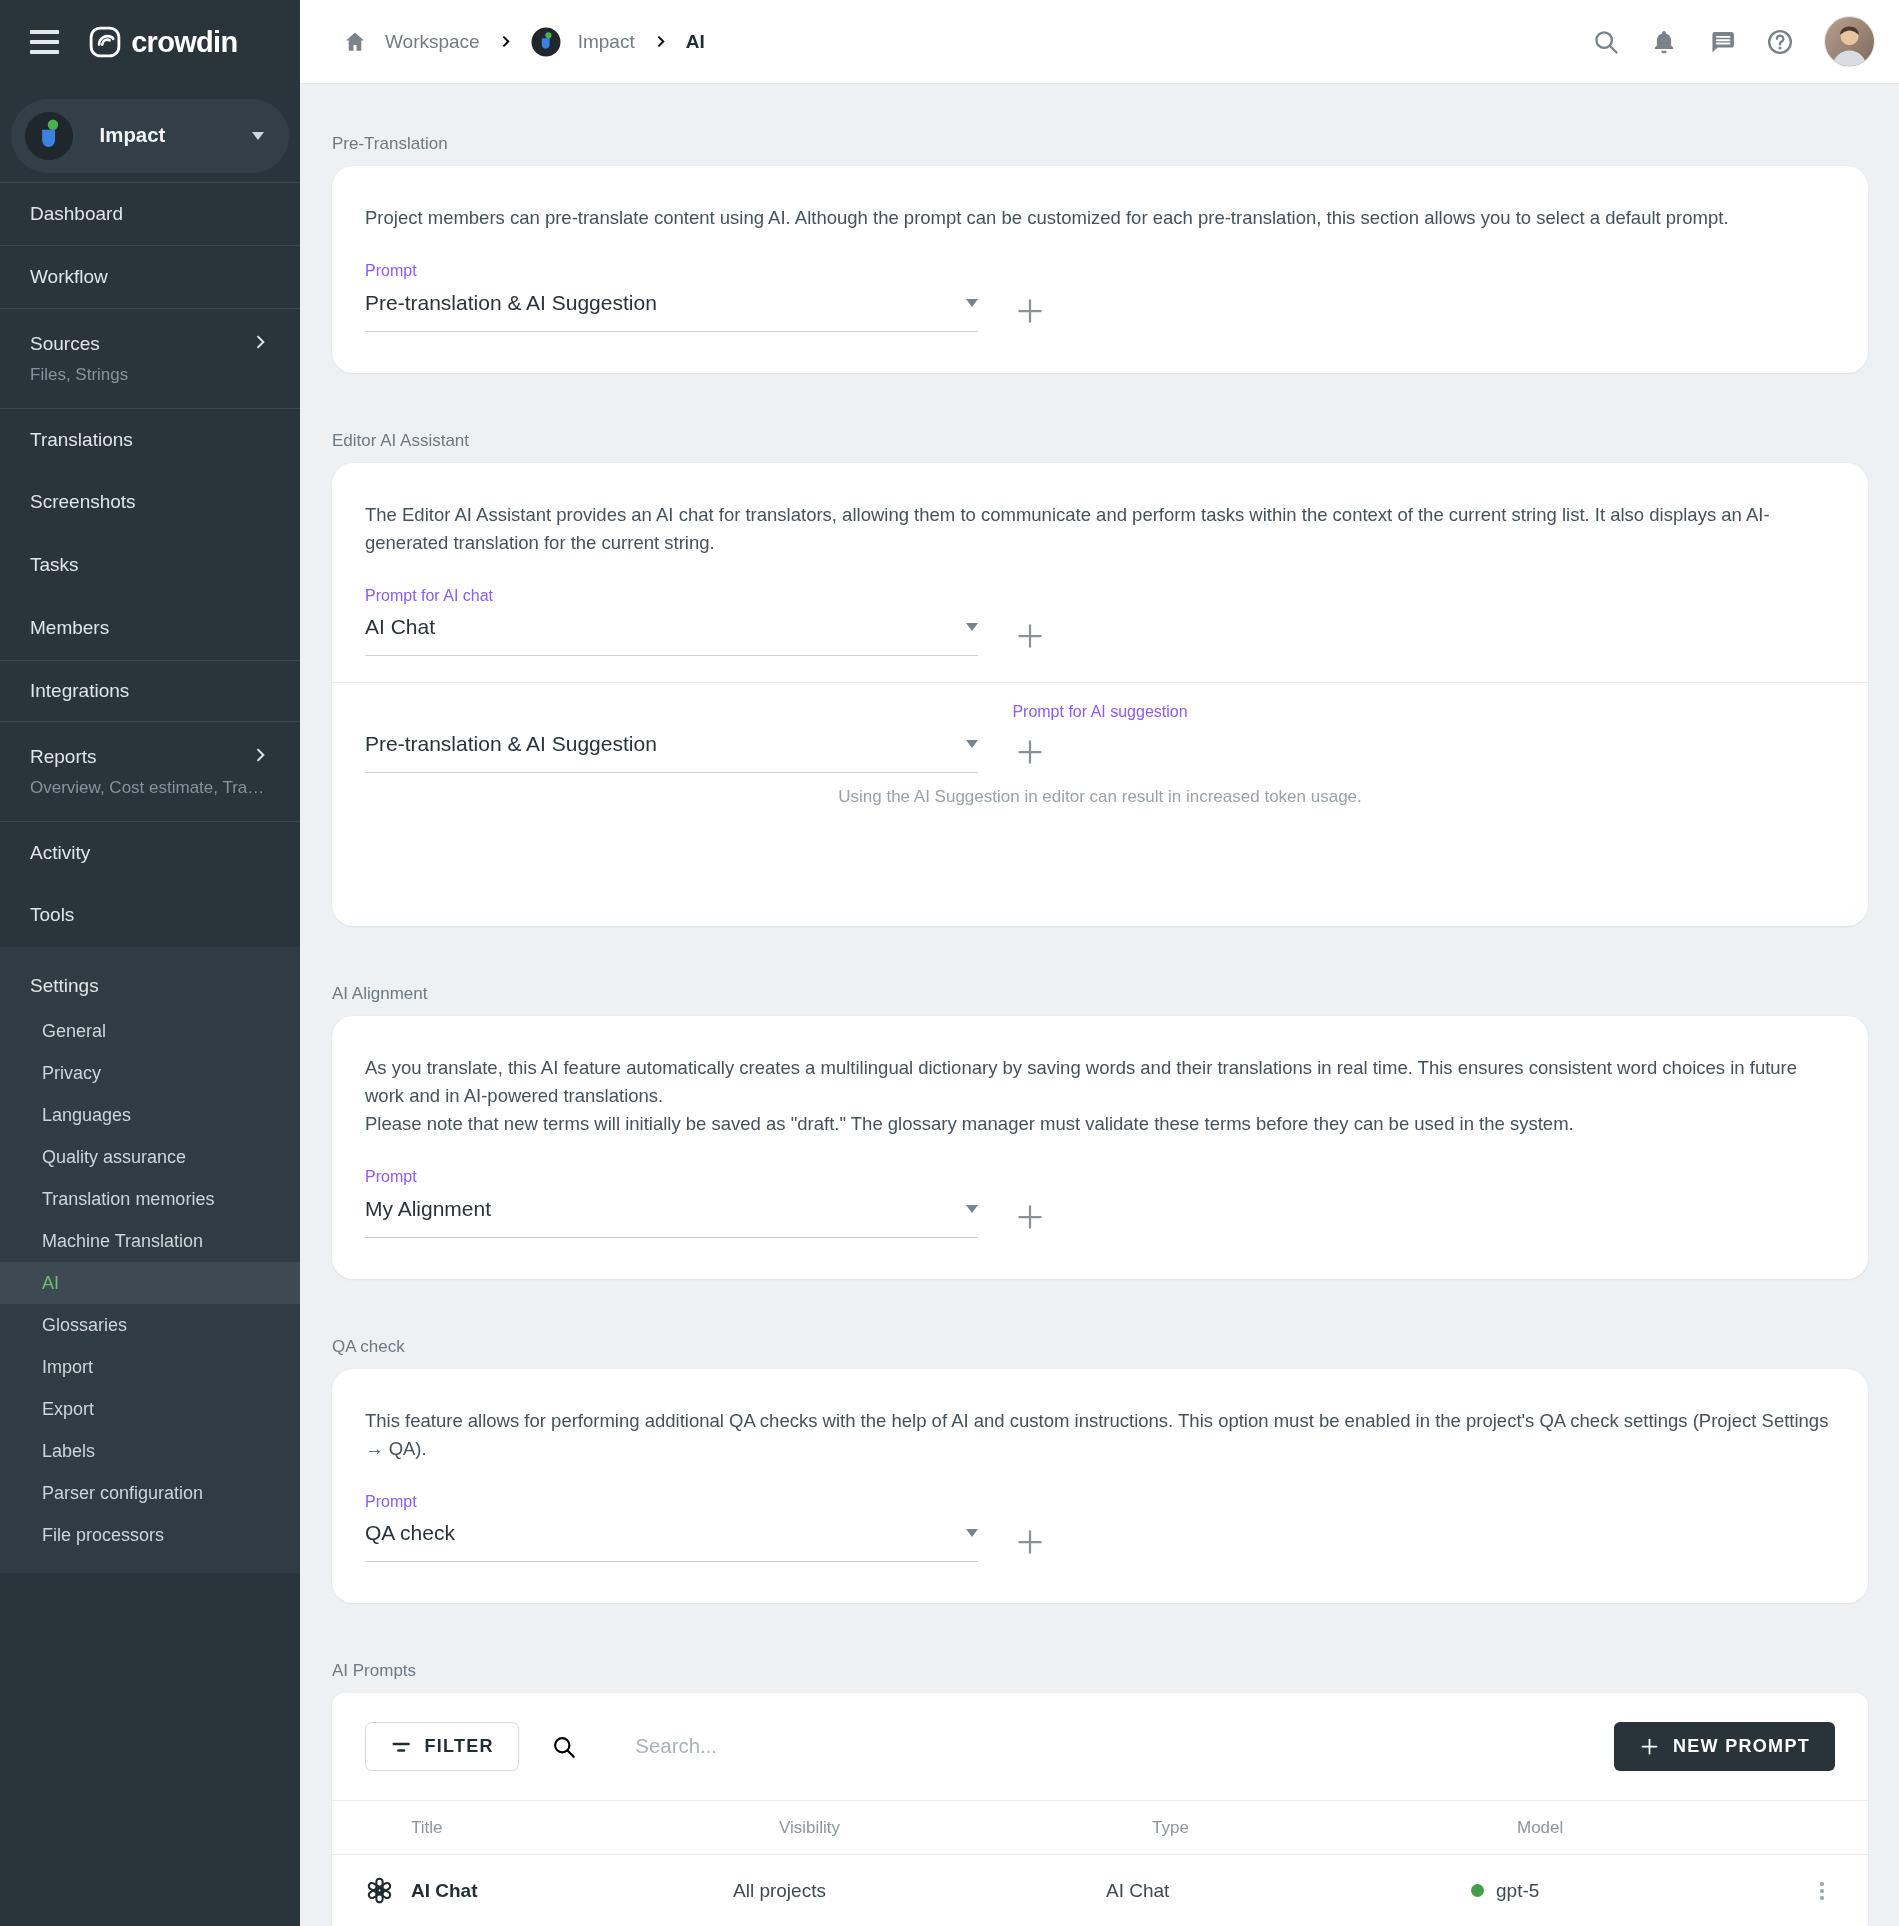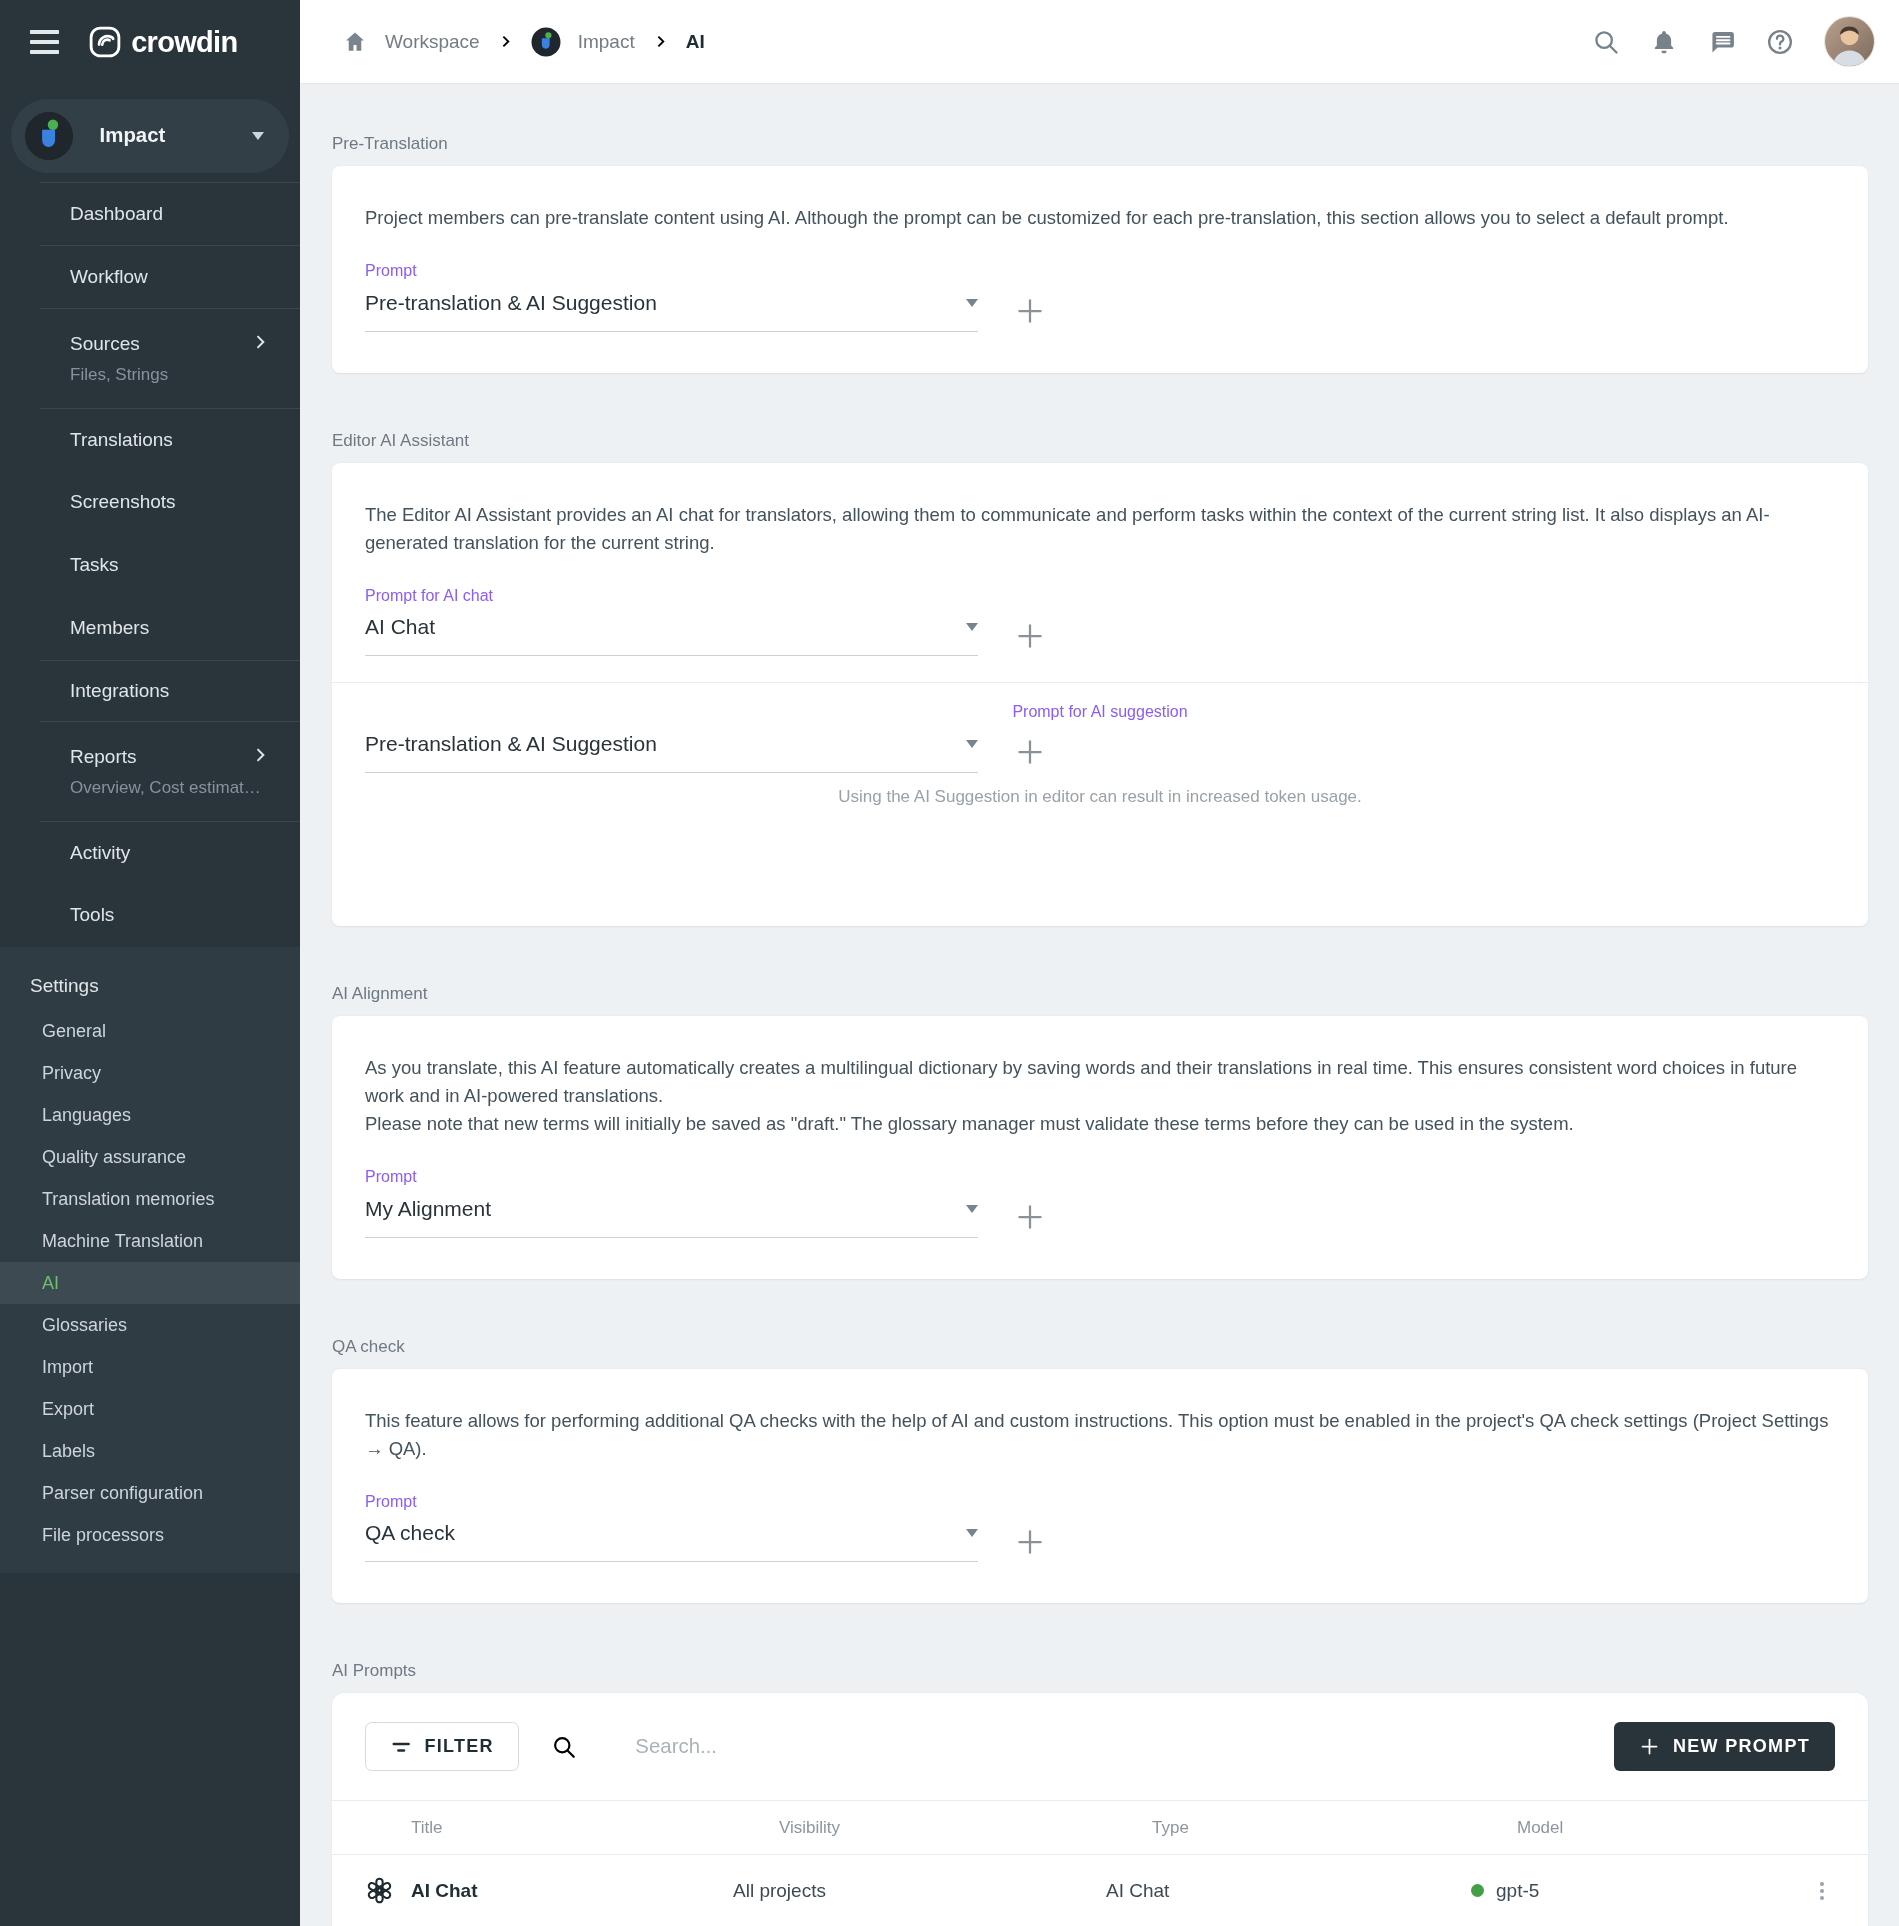--- a/index.html
+++ b/index.html
@@ -15,21 +15,21 @@
   .hamburger { display:flex; flex-direction:column; gap:6px; cursor:pointer; }
   .hamburger span { width:29px; height:4px; background:#e3e8ea; border-radius:0.7px; }
   .logo { display:flex; align-items:center; gap:9.2px; }
   .logo svg { width:34px; height:34px; }
   .logo-text { font-size:29px; font-weight:700; color:#fff; letter-spacing:-0.7px; }
   .proj-pill { margin:14.5px 10.6px 0 10.6px; height:74px; flex:none; background:#333f47; border-radius:40px; display:flex; align-items:center; padding:0 25px 0 13px; cursor:pointer; }
   .proj-pill .pav { width:50px; height:50px; flex:none; }
   .proj-pill .pname { margin-left:26px; font-size:20.4px; font-weight:600; color:#f2f5f6; }
   .caret { width:0; height:0; border-left:6.6px solid transparent; border-right:6.6px solid transparent; border-top:8px solid #cfd6da; }
   .proj-pill .caret { margin-left:auto; }
-  nav { margin-top:9.2px; flex:none;padding-left:40px; }
+  nav { margin-top:9.2px; flex:none; }
   .nav-item { height:63px; display:flex; align-items:center; padding:0 30px; font-size:19px; font-weight:500; color:#e0e6e8; cursor:pointer; position:relative; }
   .nav-item.with-sub { height:100px; flex-direction:column; align-items:stretch; justify-content:center; gap:8px; }
   .nav-item .row1 { display:flex; align-items:center; justify-content:space-between; }
   .nav-item .sub { font-size:17px; font-weight:400; color:#87929a; white-space:nowrap; overflow:hidden; text-overflow:ellipsis; }
   .nav-item.div-top { border-top:0.7px solid rgba(255,255,255,0.09); }
   .chev-r svg { width:20px; height:20px; stroke:#cfd6da; }
   
   .settings { background:#303c43; padding:14.5px 0 17px 0; flex:none; }
   .settings-title { height:49px; display:flex; align-items:center; padding:0 30px; font-size:19px; font-weight:500; color:#e0e6e8; cursor:pointer; }
   .set-item { height:42px; display:flex; align-items:center; padding:0 30px 0 42px; font-size:18px; color:#cdd5d9; cursor:pointer; }
@@ -44,21 +44,21 @@
   .crumb { font-size:19px; color:#717c85; cursor:pointer; }
   .crumb.current { color:#1f2d35; font-weight:700; cursor:default; }
   .mini-proj { width:30px; height:30px; }
   .top-icons { margin-left:auto; display:flex; align-items:center; gap:30px; }
   .tico { width:28px; height:28px; color:#78828a; cursor:pointer; }
   .tico svg { width:100%; height:100%; display:block; }
   .avatar { width:51px; height:51px; border-radius:50%; overflow:hidden; border:1.3px solid #e8e2da; cursor:pointer; flex:none; }
   .content { flex:1; overflow:hidden; padding:0 32px; }
   .sec-label { margin-top:58px; font-size:17px; color:#6e7982; }
   .sec-label.first { margin-top:50px; }
-  .card { margin-top:12px; background:#fff; border-radius:8px; box-shadow:0 0.7px 2px rgba(16,24,32,.07); padding:38px 33px 41px 33px; }
+  .card { margin-top:12px; background:#fff; border-radius:21px; box-shadow:0 0.7px 2px rgba(16,24,32,.07); padding:38px 33px 41px 33px; }
   .desc { font-size:18.5px; line-height:28px; color:#44525c; margin:0; }
   .field { margin-top:30px; }
   .f-label { font-size:16px; color:#8b5cf6; }
   .f-row { display:flex; align-items:center; margin-top:10.6px; }
   .select { width:613px; display:flex; align-items:center; justify-content:space-between; border-bottom:0.7px solid #cbd1d6; padding-bottom:16px; cursor:pointer;gap:20px; }
   .select .val { font-size:21px; color:#28343a; }
   .select .caret { border-top-color:#78838b; border-left-width:6px; border-right-width:6px; }
   .plus { margin-left:37px; width:30px; height:30px; color:#8a9298; cursor:pointer; }
   .plus svg { width:100%; height:100%; display:block; }
   .card-div { border:0; border-top:0.7px solid #e9ebee; margin:26px -33px 0 -33px; }

